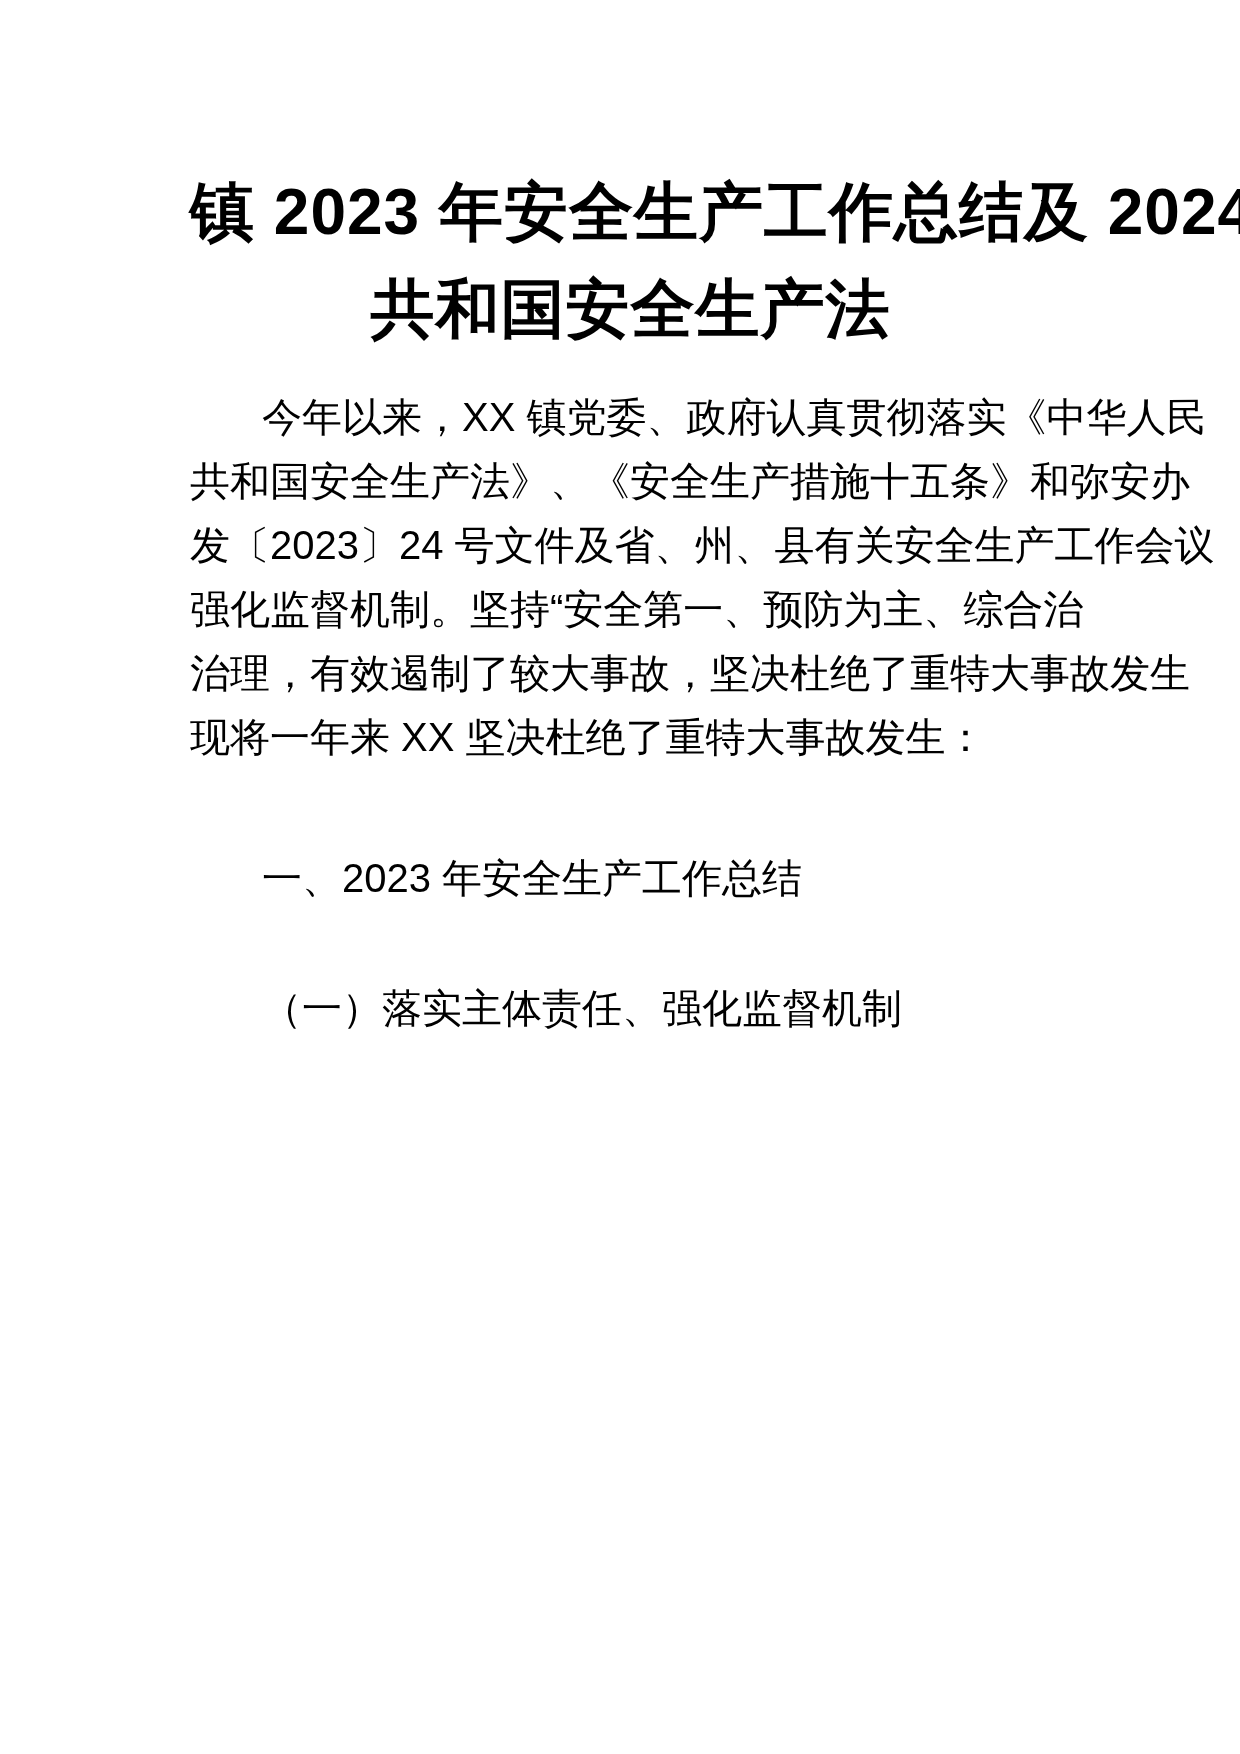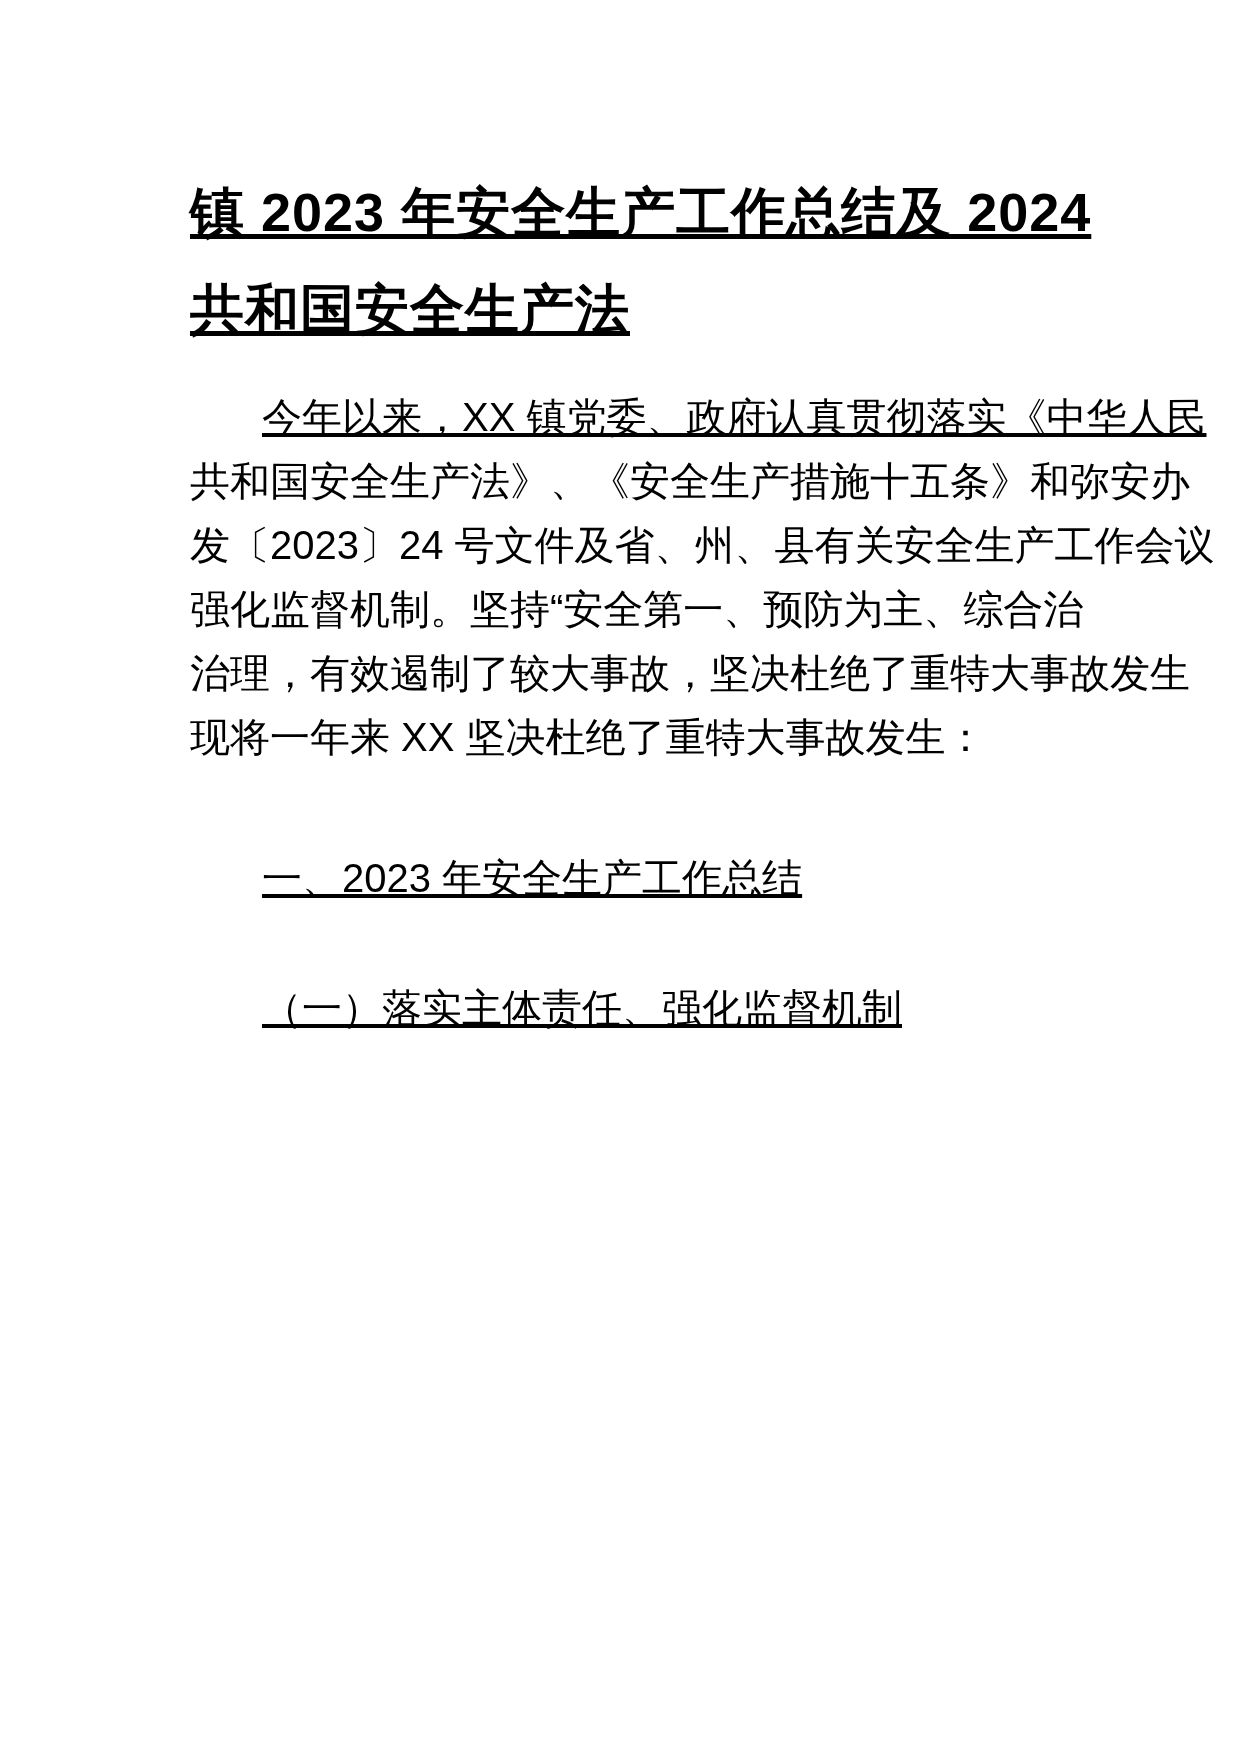--- a/index.html
+++ b/index.html
@@ -15,26 +15,25 @@
     background: #ffffff;
     color: #000000;
     font-family: "Liberation Sans", sans-serif;
     overflow: hidden;
     box-sizing: border-box;
     padding-left: 190px;
     padding-right: 169px;
   }
   .doc-title {
     margin-top: 164px;
-    text-align: left;
-    font-size: 54px;
+    text-align: center;
+    font-size: 64px;
     font-weight: 700;
     line-height: 97px;
     letter-spacing: 1px;
-    text-decoration: underline;
   }
   .title-line {
     white-space: pre;
   }
   .para {
     font-size: 40px;
     font-weight: 400;
     line-height: 64px;
   }
   .para-intro {
@@ -47,21 +46,20 @@
     margin-top: 66px;
   }
   .para-body2 {
     margin-top: 66px;
   }
   .line {
     white-space: pre;
   }
   .indent {
     padding-left: 72px;
-    text-decoration: underline;
   }
 </style>
 </head>
 <body>
 
 <div class="page">
 
   <div class="doc-title">
     <div class="title-line">镇 2023 年安全生产工作总结及 2024</div>
     <div class="title-line">共和国安全生产法</div>

